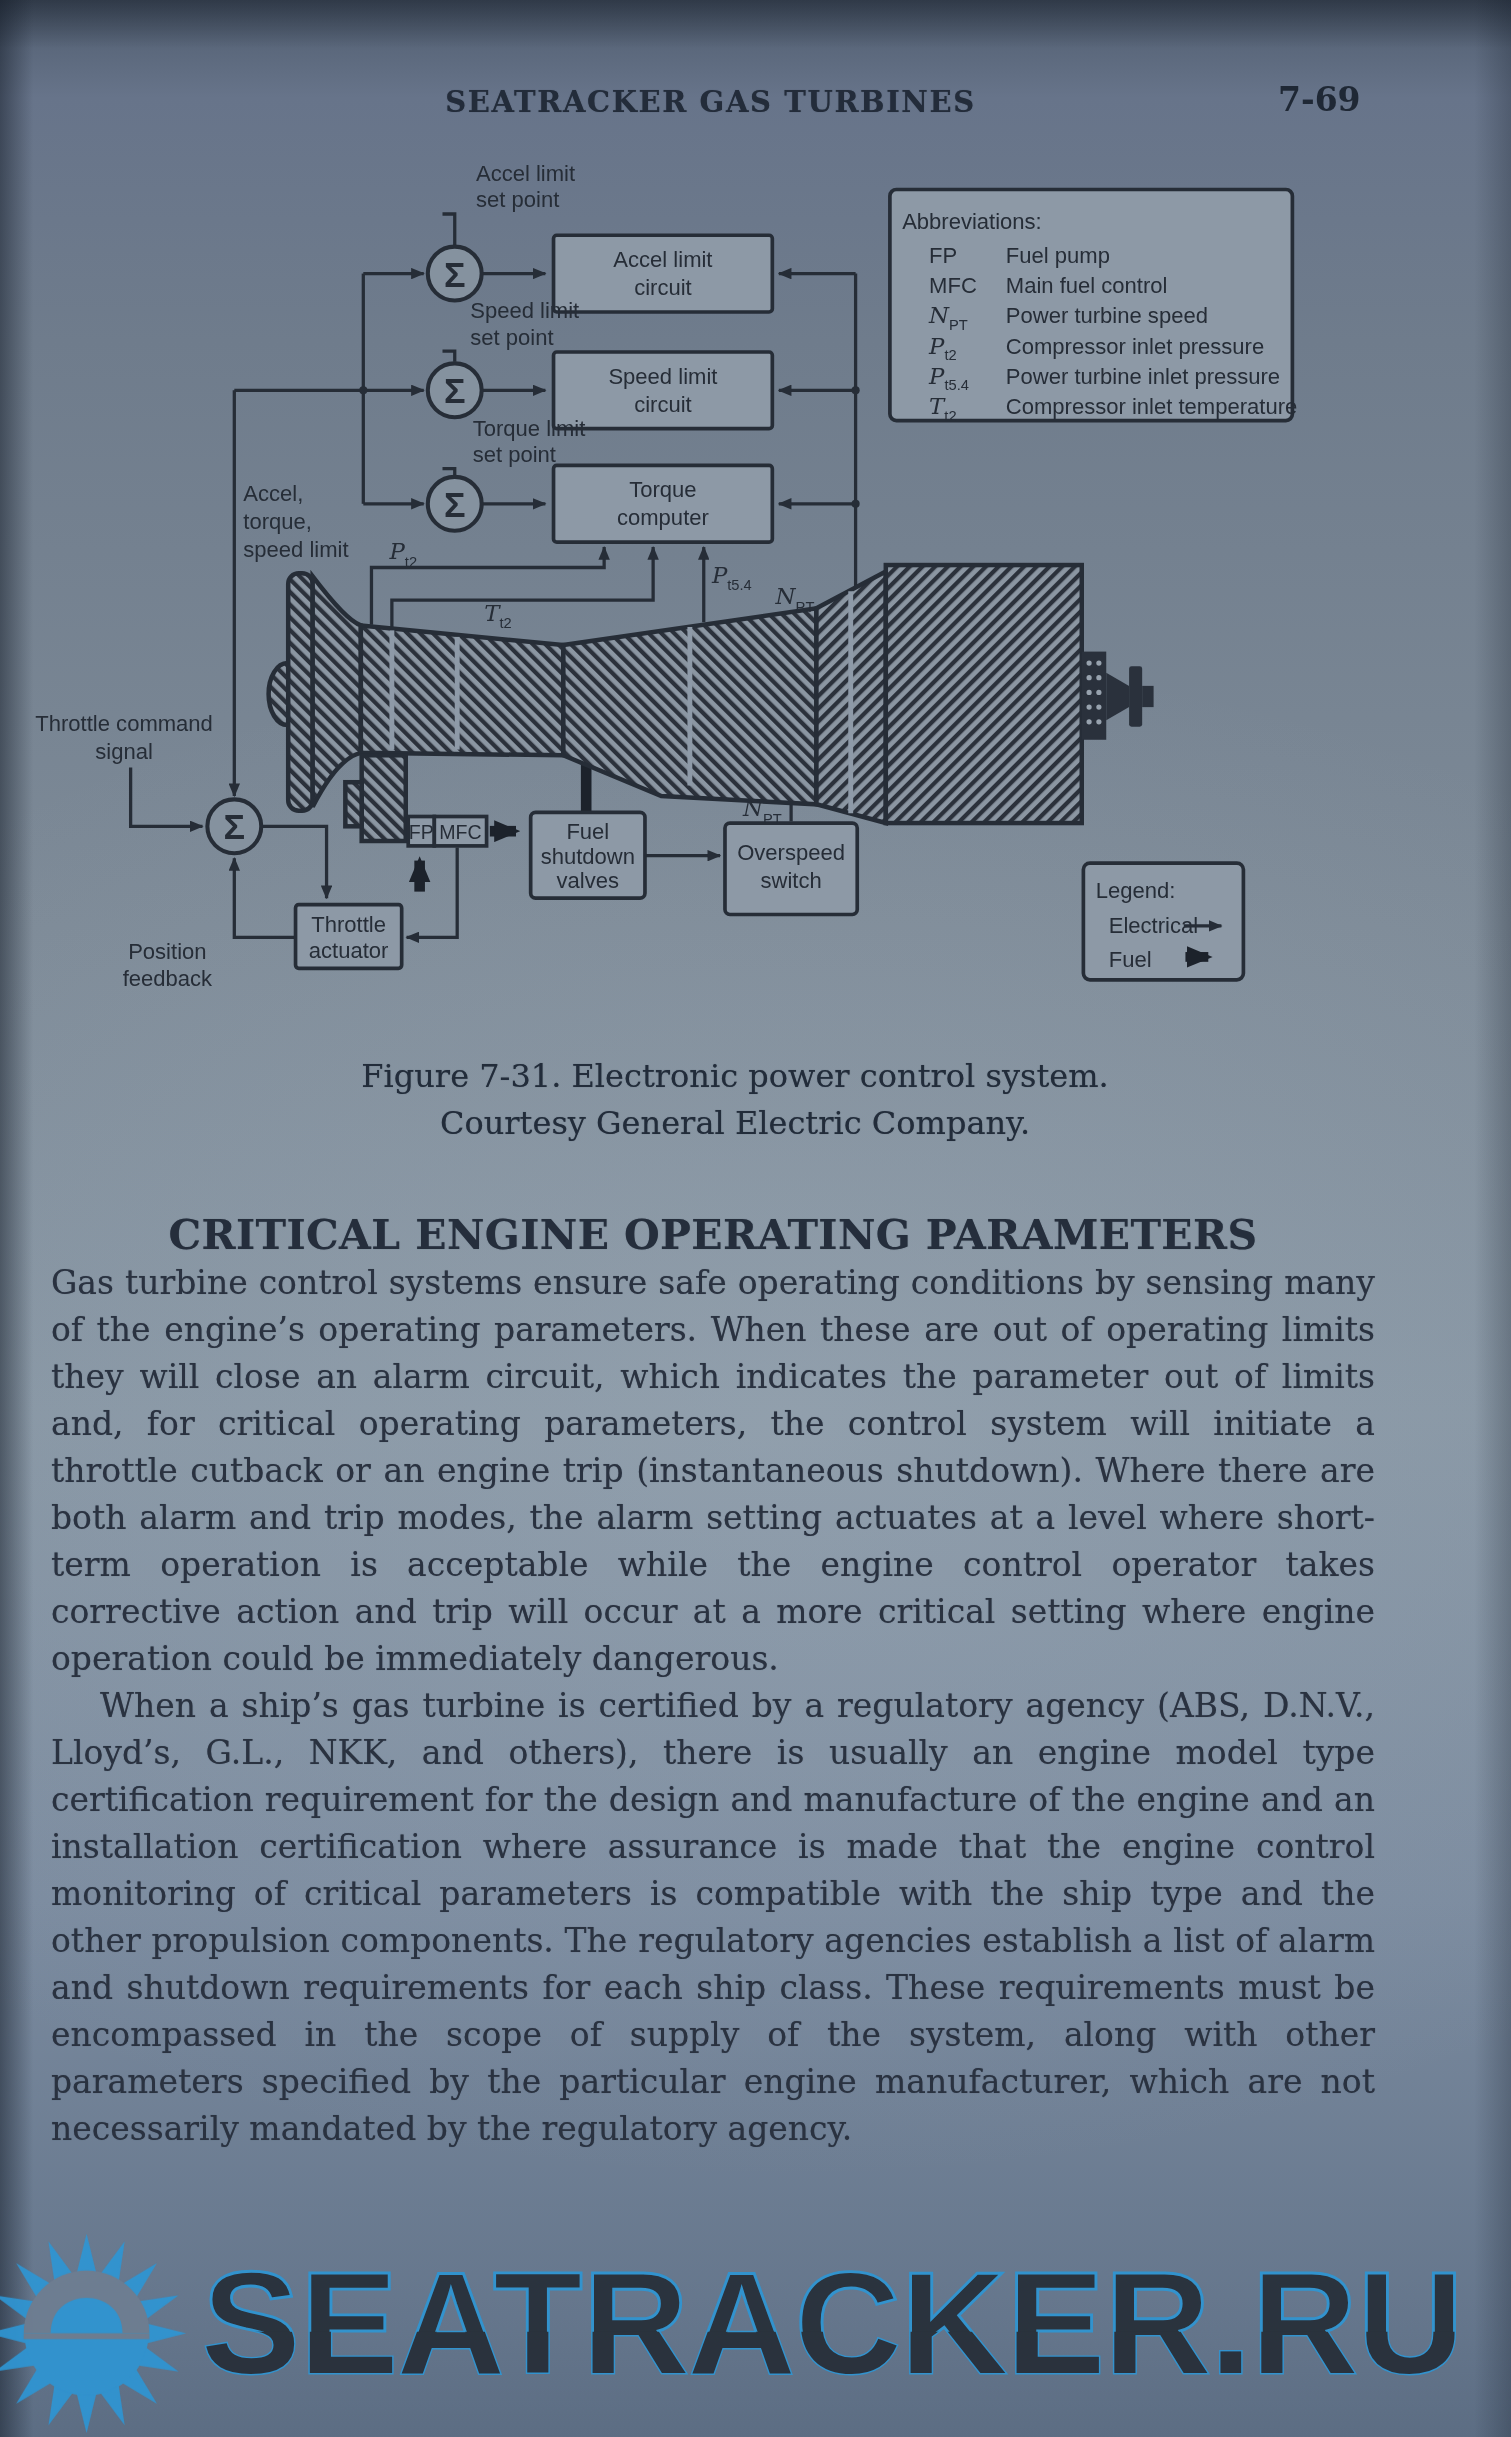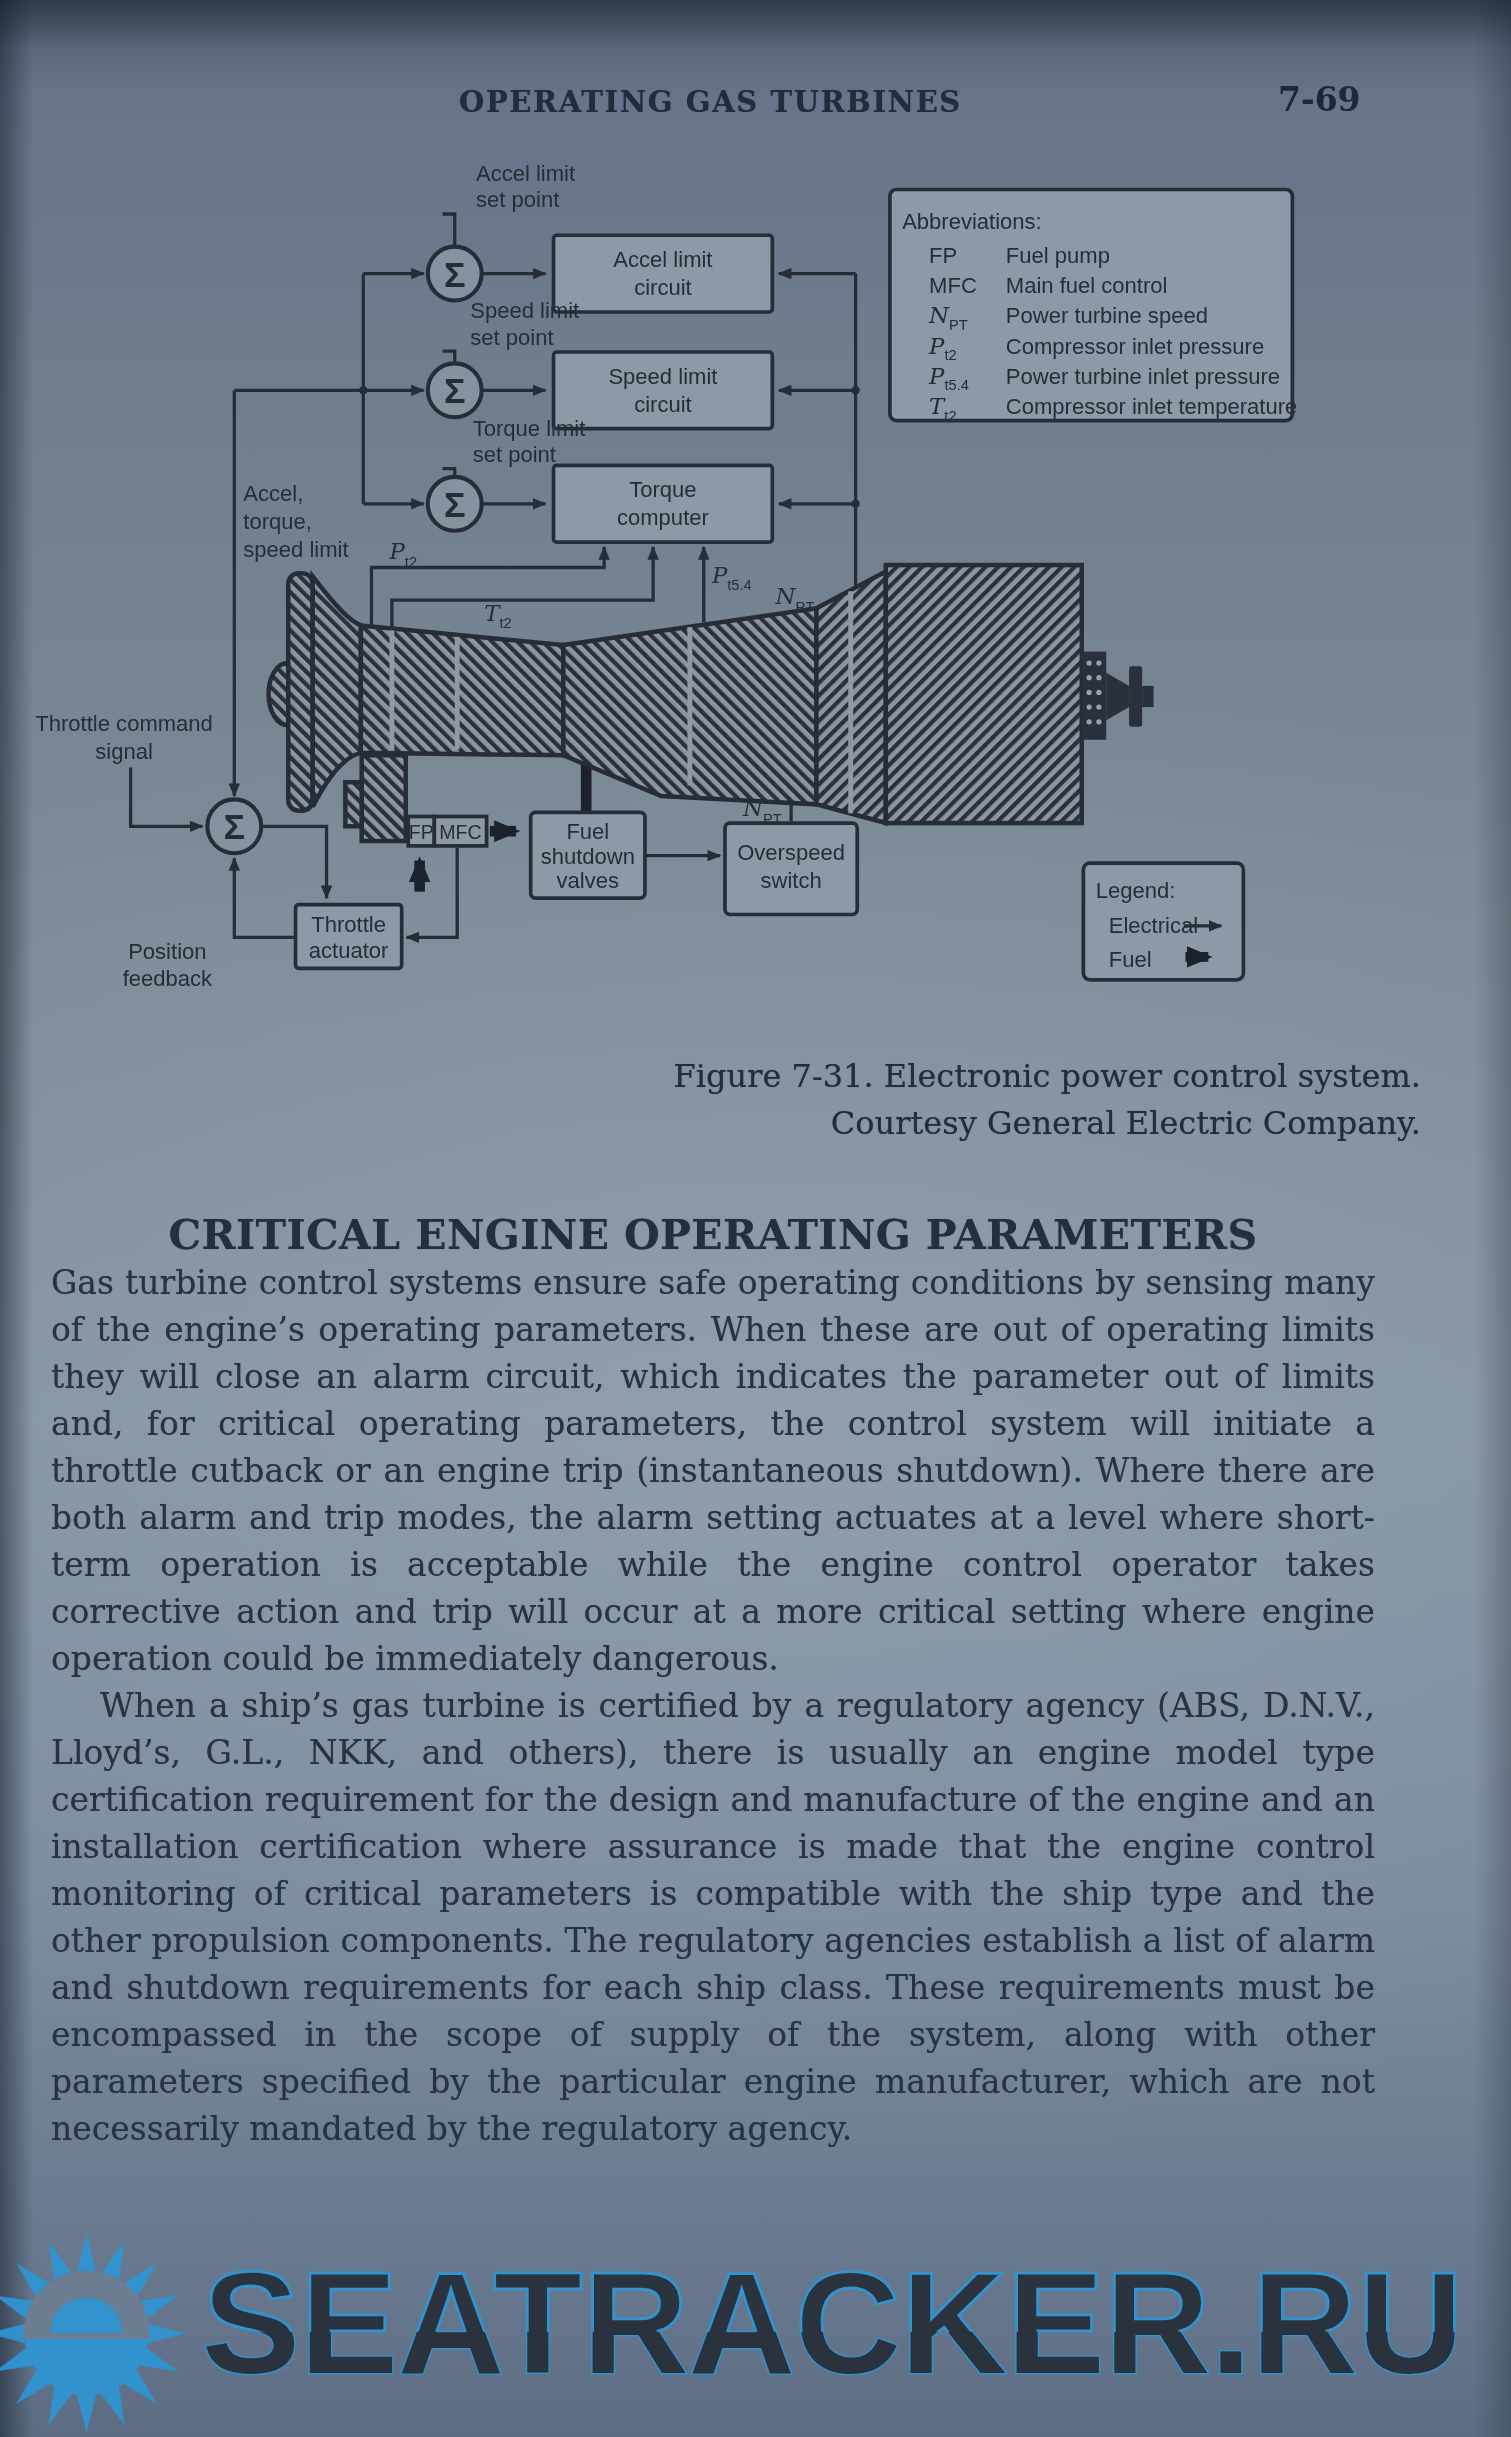--- a/index.html
+++ b/index.html
@@ -10,21 +10,21 @@
       linear-gradient(270deg, rgba(18,26,38,.28) 0%, rgba(18,26,38,0) 2.5%),
       linear-gradient(180deg, rgba(10,16,26,.45) 0%, rgba(10,16,26,0) 2.0%),
       radial-gradient(ellipse 120% 45% at 52% 58%, rgba(176,188,199,.28), rgba(176,188,199,0) 70%),
       linear-gradient(180deg,#4f5c6e 0%,#67748a 4%,#6f7c8c 14%,#7d8a97 38%,#8594a2 58%,#7b8b9f 78%,#65768c 95%,#5c6d83 100%);
     font-family:"Liberation Sans", sans-serif;
   }
   .abs{position:absolute;}
   .hdr-title{left:0;width:1421px;top:85px;text-align:center;font-family:"DejaVu Serif",serif;
     font-size:29px;letter-spacing:1.6px;color:#232c3a;font-weight:600;text-shadow:0 0 0.8px rgba(25,35,50,.55);}
   .hdr-num{left:1278px;top:80px;font-family:"DejaVu Serif",serif;font-size:33px;color:#1f2835;font-weight:600;text-align:center;}
-  .caption{left:49px;width:1372px;top:1053px;text-align:right;font-family:"DejaVu Serif",serif;
+  .caption{left:49px;width:1372px;top:1053px;text-align:center;font-family:"DejaVu Serif",serif;
     font-size:32px;line-height:47px;color:#222c3a;text-shadow:0 0 0.8px rgba(25,35,50,.5);}
   .article{left:51px;width:1324px;top:1212px;color:#2a3240;font-family:"DejaVu Serif",serif;
     font-size:33px;line-height:47px;text-align:justify;text-shadow:0 0 0.8px rgba(25,35,50,.45);}
   .article h2{margin:0;font-size:41px;line-height:47px;text-align:center;letter-spacing:0.4px;color:#252e3c;}
   .article p{margin:0;}
   .article p.ind{text-indent:49px;}
   svg text{font-family:"Liberation Sans",sans-serif;fill:#262d37;}
   svg .dlab{font-size:27px;}
   svg .blab{font-size:27px;text-anchor:middle;}
   svg .slab{font-size:24px;text-anchor:middle;}
@@ -36,21 +36,21 @@
   svg .lnF{stroke:#1c222b;stroke-width:13;fill:none;}
   svg .bx{fill:#8d99a6;stroke:#262d37;stroke-width:4.5;}
   svg .eng{stroke:#262d37;stroke-width:5.5;}
   svg .seam{stroke:#8e9aa8;stroke-width:6;fill:none;}
 </style>
 </head>
 <body>
 
 <div class="page">
 
-  <div class="abs hdr-title">OPERATING GAS TURBINES</div>
+  <div class="abs hdr-title">SEATRACKER GAS TURBINES</div>
   <div class="abs hdr-num">7-69</div>
 
   <svg class="abs" style="left:0;top:0" width="1512" height="2438" viewBox="0 0 1852 2986">
     <defs>
       <pattern id="hA" patternUnits="userSpaceOnUse" width="11" height="11" patternTransform="rotate(-45)">
         <rect width="11" height="11" fill="#8b96a2"></rect>
           <rect width="5.2" height="11" fill="#2b313b"></rect>
       </pattern>
       <pattern id="hB" patternUnits="userSpaceOnUse" width="11" height="11" patternTransform="rotate(45)">
         <rect width="11" height="11" fill="#8b96a2"></rect>

